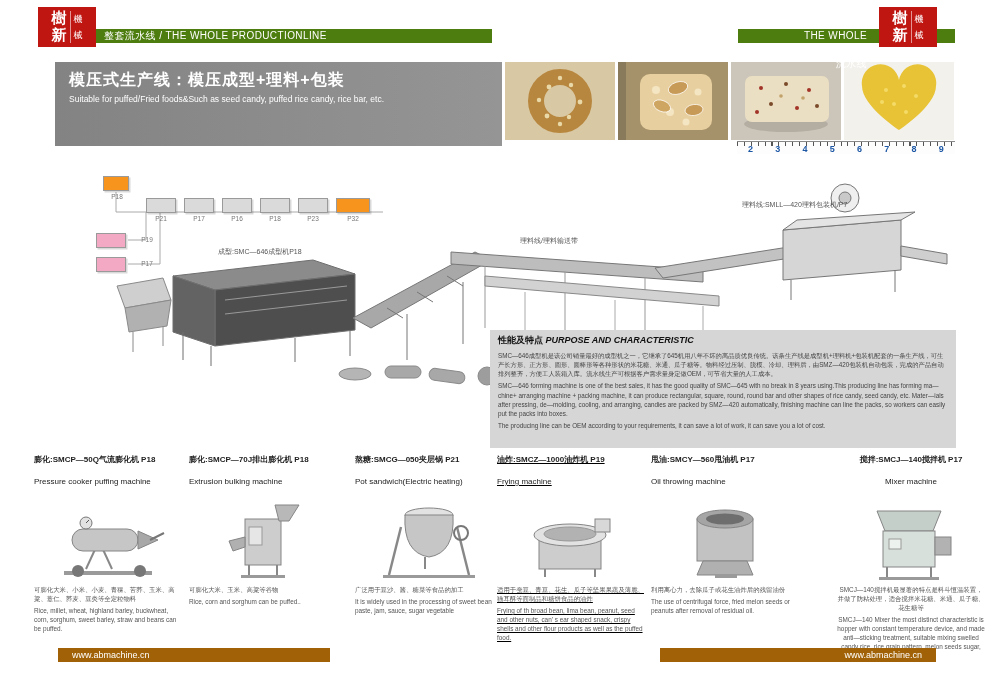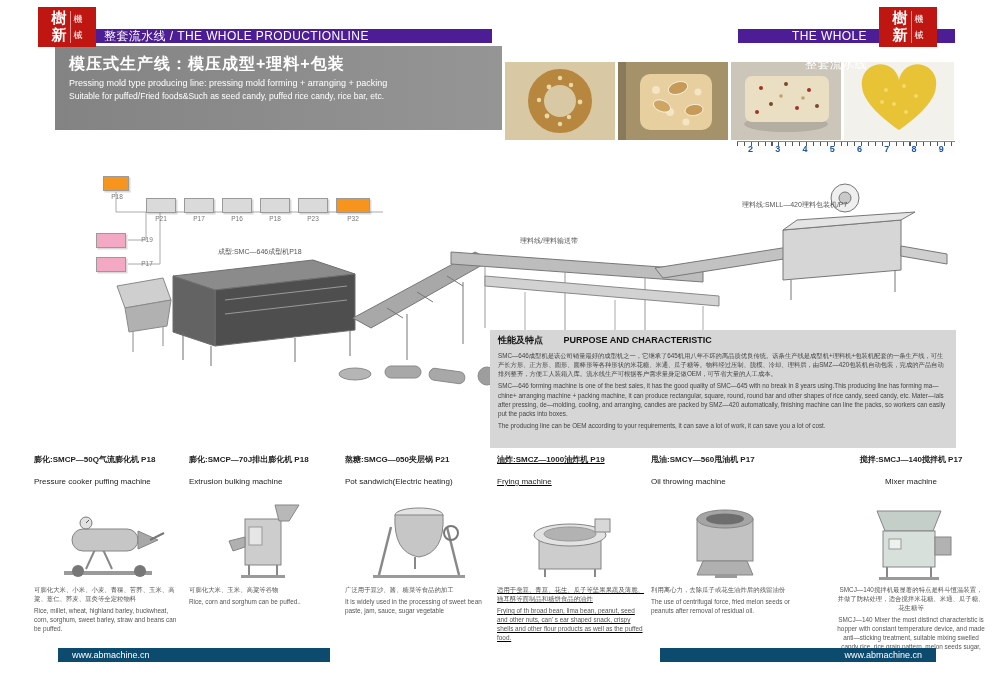--- a/index.html
+++ b/index.html
@@ -7,27 +7,27 @@
   .page { position:relative; width:993px; height:674px; background:#ffffff; margin:0 auto; overflow:hidden; }
 
   
   .seal { position:absolute; top:7px; width:58px; height:40px; background:#bf1612; color:#fff;
           display:flex; align-items:center; justify-content:center; gap:3px; padding:2px;
           font-family:"Liberation Serif", serif; z-index:3; }
   .seal-big { display:flex; flex-direction:column; font-size:15px; line-height:17px; font-weight:bold; }
   .seal-small { display:flex; flex-direction:column; font-size:9px; line-height:16px;
                 border-left:1px solid rgba(255,255,255,.55); padding-left:3px; }
   .seal-left { left:38px; } .seal-right { left:879px; }
-  .head-bar { position:absolute; top:29px; height:14px; background:#4c1d95; color:#fff;
-              font-size:12px; line-height:14px; letter-spacing:.4px; z-index:1; }
+  .head-bar { position:absolute; top:29px; height:14px; background:#4d7c0f; color:#fff;
+              font-size:10px; line-height:14px; letter-spacing:.4px; z-index:1; }
   .head-bar-left { left:38px; width:454px; padding-left:66px; }
   .head-bar-right { left:738px; width:217px; text-align:right; padding-right:88px; }
 
   
-  .title-block { position:absolute; left:55px; top:46px; width:447px; height:84px;
+  .title-block { position:absolute; left:55px; top:62px; width:447px; height:84px;
                  background:linear-gradient(90deg,#838383,#959595); color:#fff; padding:8px 14px; }
   .t-cn  { font-size:16px; font-weight:bold; letter-spacing:1px; }
   .t-en  { font-size:9px;  margin-top:3px; }
   .s-cn  { font-size:12.5px; font-weight:bold; margin-top:4px; letter-spacing:.5px; }
   .s-en  { font-size:8.5px; margin-top:3px; }
 
   
   .photo { position:absolute; top:62px; width:110px; height:78px; overflow:hidden; }
   .photo svg { display:block; width:100%; height:100%; }
   .ruler { position:absolute; left:737px; top:141px; width:218px; height:13px; background:#fdfdfd;
@@ -43,34 +43,34 @@
   .fb-orange { background:#f6941e; } .fb-gray { background:#dadada; } .fb-pink { background:#f3a8c4; }
   .flow-label { position:absolute; width:34px; text-align:center; font-size:6.5px; color:#777; z-index:2; }
 
   
   .line-art { position:absolute; left:55px; top:168px; width:900px; height:280px; z-index:0; }
   .diagram-label { position:absolute; font-size:7px; color:#555; z-index:2; }
 
   
   .purpose { position:absolute; left:490px; top:330px; width:466px; height:118px; background:#d6d6d6; z-index:3; }
   .purpose-head { padding:4px 8px 2px 8px; font-size:9px; font-weight:bold; color:#111; }
-  .purpose-head .en { margin-left:18px; }
+  .purpose-head .en { margin-left:0;font-style:italic; }
   .purpose-body { padding:2px 8px; font-size:6.3px; color:#444; line-height:1.45; }
   .purpose-body p { margin-bottom:3px; }
 
   
   .product { position:absolute; top:455px; width:148px; }
   .product-title { font-size:8px; font-weight:bold; color:#222; line-height:1.25; }
   .product-sub   { font-size:8px; color:#222; line-height:1.25;margin-top:12px; }
   .product-img   { height:92px; display:flex; align-items:center; justify-content:center; margin:3px 0 4px 0; }
   .product-desc  { font-size:6.4px; color:#555; line-height:1.4; }
   .product-desc.en { margin-top:3px; }
 
   
-  .foot-bar { position:absolute; top:648px; height:14px; background:#0c4a6e; color:#fff;
+  .foot-bar { position:absolute; top:648px; height:14px; background:#a16207; color:#fff;
               font-size:9px; line-height:14px; }
   .foot-bar-left  { left:58px;  width:272px; padding-left:14px; }
   .foot-bar-right { left:660px; width:276px; text-align:right; padding-right:14px; }
   .page-num { position:absolute; top:685px; font-size:10px; font-weight:bold; color:#8a8a8a; }
   .pn-left { left:35px; } .pn-right { left:945px; }
 </style>
 </head>
 <body>
 
 <div class="page">
@@ -93,21 +93,20 @@
       <span>新</span>
     </div>
     <div class="seal-small">
       <span>機</span>
       <span>械</span>
     </div>
   </div>
 
   <div class="title-block">
     <div class="t-cn">模压式生产线：模压成型+理料+包装</div>
-    <div class="t-en">Pressing mold type producing line: pressing mold forming + arranging + packing</div>
     <div class="s-en">Suitable for puffed/Fried foods&amp;Such as seed candy, puffed rice candy, rice bar, etc.</div>
   </div>
 
   <div class="photo" style="left:505px;">
     <svg viewBox="0 0 110 78">
       <rect width="110" height="78" fill="#d9c8a4"></rect>
       <circle cx="55" cy="39" r="24" fill="none" stroke="#b8873f" stroke-width="16"></circle>
       <circle cx="44" cy="25" r="2.4" fill="#e9d9a8"></circle>
         <circle cx="66" cy="23" r="2.2" fill="#e9d9a8"></circle>
       <circle cx="75" cy="40" r="2.4" fill="#e9d9a8"></circle>
@@ -306,21 +305,21 @@
         <polygon points="28,50 44,46 44,56 32,60" fill="#b0b0b0" stroke="#858585"></polygon>
         <line x1="48" y1="74" x2="48" y2="84" stroke="#888" stroke-width="2"></line>
         <line x1="76" y1="74" x2="76" y2="84" stroke="#888" stroke-width="2"></line>
         <rect x="40" y="84" width="44" height="3" fill="#9a9a9a"></rect>
       </svg>
     </div>
     <div class="product-desc">可膨化大米、玉米、高粱等谷物</div>
     <div class="product-desc en">Rice, corn and sorghum can be puffed..</div>
   </div>
 
-  <div class="product" style="left:345px;">
+  <div class="product" style="left:355px;">
     <div class="product-title">熬糖:SMCG—050夹层锅 P21</div>
     <div class="product-sub">Pot sandwich(Electric heating)</div>
     <div class="product-img">
       <svg width="124" height="90" viewBox="0 0 124 90">
         <ellipse cx="62" cy="24" rx="24" ry="7" fill="#e2e2e2" stroke="#858585"></ellipse>
         <path d="M38 24 Q36 62 62 66 Q88 62 86 24 Z" fill="#c6c6c6" stroke="#858585"></path>
         <line x1="22" y1="84" x2="34" y2="36" stroke="#888" stroke-width="2.5"></line>
         <line x1="102" y1="84" x2="90" y2="36" stroke="#888" stroke-width="2.5"></line>
         <circle cx="94" cy="42" r="7" fill="none" stroke="#777" stroke-width="2"></circle>
         <line x1="58" y1="66" x2="58" y2="78" stroke="#888" stroke-width="2"></line>

